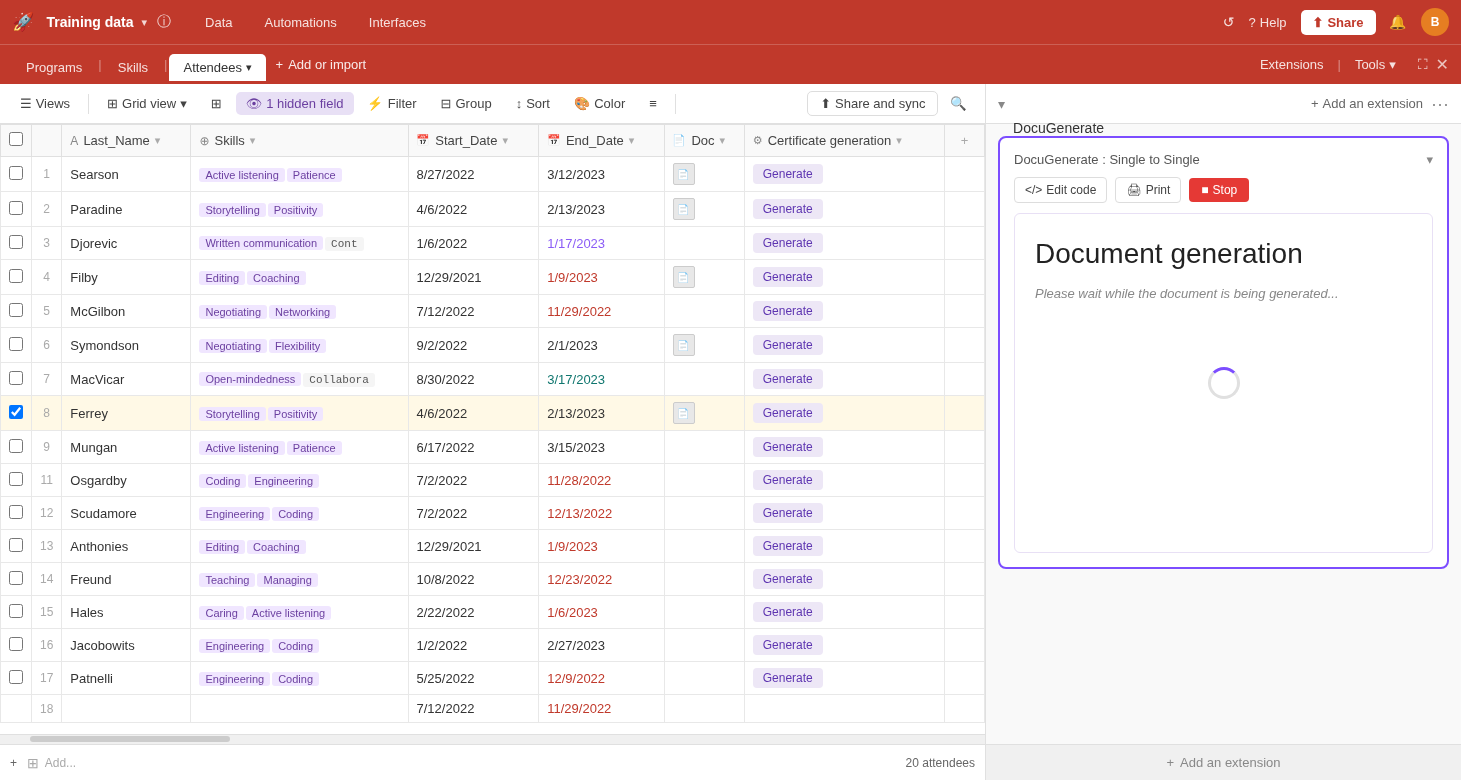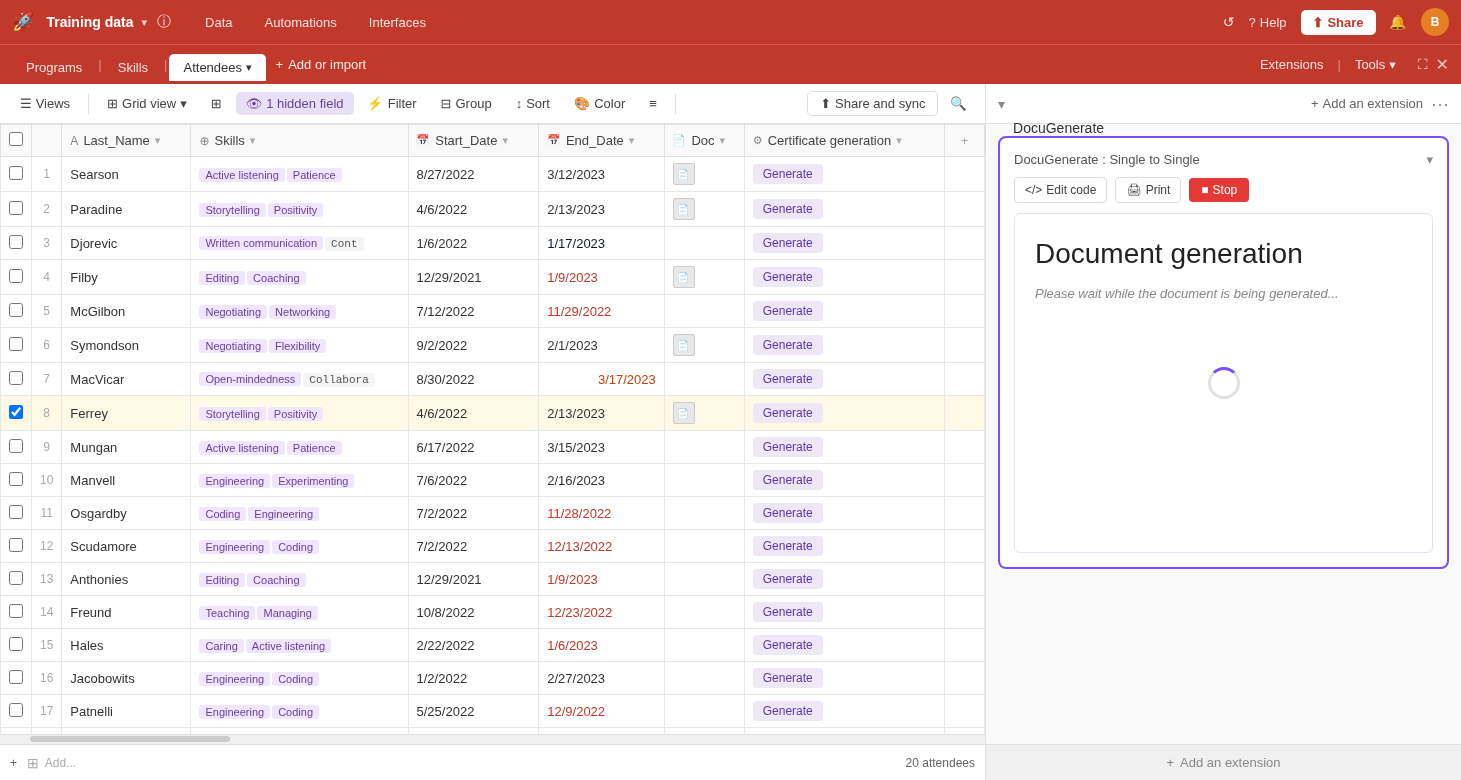--- a/index.html
+++ b/index.html
@@ -417,21 +417,21 @@
               </td>
               <td><button class="generate-btn">Generate</button></td>
               <td></td>
             </tr>
             <tr>
               <td class="checkbox-cell"><input type="checkbox" class="checkbox" style=""></td>
               <td class="row-num">3</td>
               <td>Djorevic</td>
               <td><span class="skill-tag">Written communication</span><span class="skill-tag grey">Cont</span></td>
               <td>1/6/2022</td>
-              <td style="color: #0f172a;">1/17/2023</td>
+              <td style="color: #8b5cf6;">1/17/2023</td>
               <td></td>
               <td><button class="generate-btn">Generate</button></td>
               <td></td>
             </tr>
             <tr>
               <td class="checkbox-cell"><input type="checkbox" class="checkbox" style=""></td>
               <td class="row-num">4</td>
               <td>Filby</td>
               <td><span class="skill-tag">Editing</span><span class="skill-tag">Coaching</span></td>
               <td>12/29/2021</td>
@@ -469,21 +469,21 @@
               </td>
               <td><button class="generate-btn">Generate</button></td>
               <td></td>
             </tr>
             <tr>
               <td class="checkbox-cell"><input type="checkbox" class="checkbox" style=""></td>
               <td class="row-num">7</td>
               <td>MacVicar</td>
               <td><span class="skill-tag">Open-mindedness</span><span class="skill-tag grey">Collabora</span></td>
               <td>8/30/2022</td>
-              <td style="color: #c2410c; text-align: right;">3/17/2023</td>
+              <td style="color: #0f766e;">3/17/2023</td>
               <td></td>
               <td><button class="generate-btn">Generate</button></td>
               <td></td>
             </tr>
             <tr class="selected">
               <td class="checkbox-cell"><input type="checkbox" class="checkbox" checked="" style=""></td>
               <td class="row-num">8</td>
               <td>Ferrey</td>
               <td><span class="skill-tag">Storytelling</span><span class="skill-tag">Positivity</span></td>
               <td>4/6/2022</td>
@@ -496,31 +496,20 @@
               <td><button class="generate-btn">Generate</button></td>
               <td></td>
             </tr>
             <tr>
               <td class="checkbox-cell"><input type="checkbox" class="checkbox" style=""></td>
               <td class="row-num">9</td>
               <td>Mungan</td>
               <td><span class="skill-tag">Active listening</span><span class="skill-tag">Patience</span></td>
               <td>6/17/2022</td>
               <td style="color: rgb(51, 51, 51);">3/15/2023</td>
-              <td></td>
-              <td><button class="generate-btn">Generate</button></td>
-              <td></td>
-            </tr>
-            <tr>
-              <td class="checkbox-cell"><input type="checkbox" class="checkbox" style=""></td>
-              <td class="row-num">10</td>
-              <td>Manvell</td>
-              <td><span class="skill-tag">Engineering</span><span class="skill-tag">Experimenting</span></td>
-              <td>7/6/2022</td>
-              <td style="color: rgb(51, 51, 51);">2/16/2023</td>
               <td></td>
               <td><button class="generate-btn">Generate</button></td>
               <td></td>
             </tr>
             <tr>
               <td class="checkbox-cell"><input type="checkbox" class="checkbox" style=""></td>
               <td class="row-num">11</td>
               <td>Osgardby</td>
               <td><span class="skill-tag">Coding</span><span class="skill-tag">Engineering</span></td>
               <td>7/2/2022</td>

